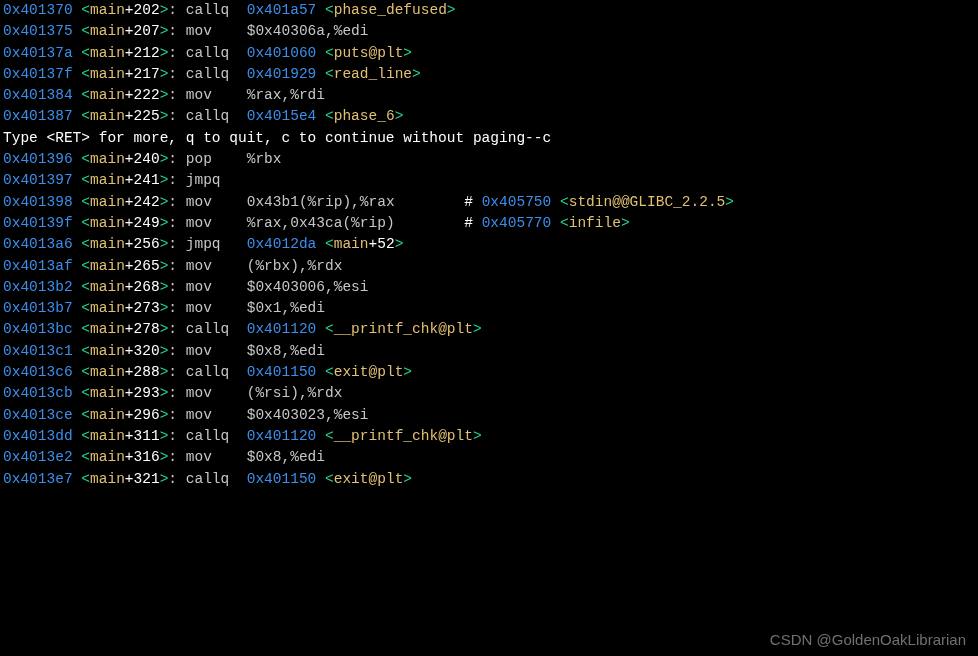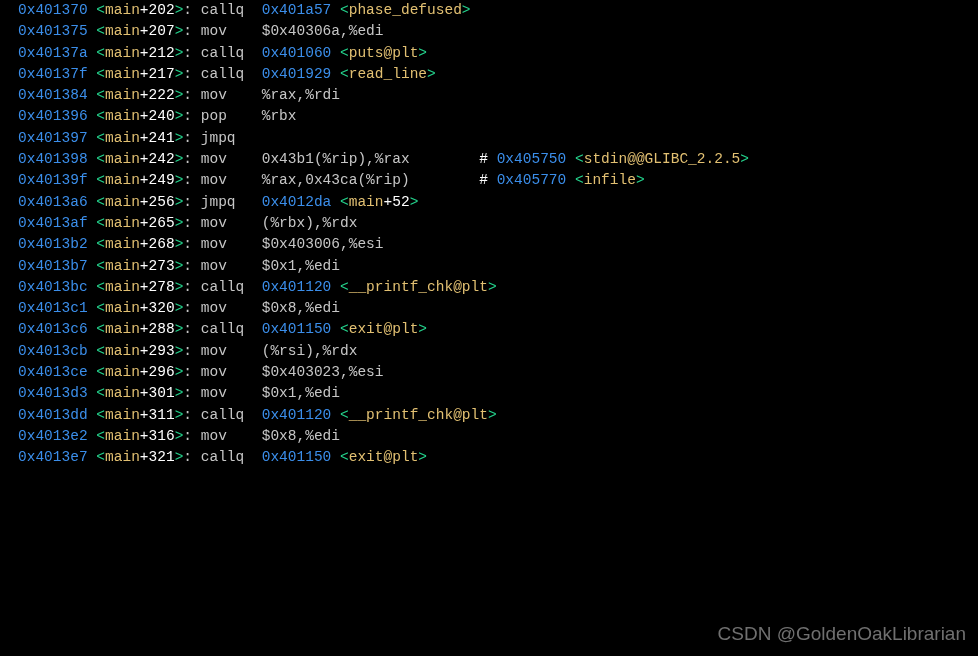--- a/index.html
+++ b/index.html
@@ -10,64 +10,65 @@
     font-family: "Courier New", Courier, monospace;
     font-size: 14.5px;
     line-height: 21.3px;
     width: 978px;
     height: 656px;
     overflow: hidden;
     position: relative;
     -webkit-font-smoothing: none;
   }
   .term {
-    padding: 0 18px;
+    padding: 0 3px;
   }
   .line {
     white-space: pre;
   }
   .addr   { color: #3b8eea; } 
   .op     { color: #3b8eea; } 
   .sym    { color: #e2c072; } 
   .sym2   { color: #e2c072; } 
   .plus   { color: #ffffff; } 
   .white  { color: #c6c6c6; } 
   .lt     { color: #23d18b; } 
   .comment{ color: #ffffff; } 
   .prompt { color: #ffffff; }
   .watermark {
     position: absolute;
     right: 12px;
-    bottom: 12px;
+    bottom: 6px;
     color: #8c8c8c;
     font-family: Arial, sans-serif;
-    font-size: 19px;
+    font-size: 15px;
     opacity: 0.8;
   }
 </style>
 </head>
 <body>
 
 <div class="term" id="term">
     <div class="line"><span class="addr">0x401370</span> <span class="lt">&lt;</span><span class="sym2">main</span><span class="plus">+</span><span class="plus">202</span><span class="lt">&gt;</span><span class="white">: </span><span class="white">callq</span>  <span class="op">0x401a57</span> <span class="lt">&lt;</span><span class="sym">phase_defused</span><span class="lt">&gt;</span></div>
     <div class="line"><span class="addr">0x401375</span> <span class="lt">&lt;</span><span class="sym2">main</span><span class="plus">+</span><span class="plus">207</span><span class="lt">&gt;</span><span class="white">: </span><span class="white">mov</span>    <span class="white">$0x40306a,%edi</span></div>
     <div class="line"><span class="addr">0x40137a</span> <span class="lt">&lt;</span><span class="sym2">main</span><span class="plus">+</span><span class="plus">212</span><span class="lt">&gt;</span><span class="white">: </span><span class="white">callq</span>  <span class="op">0x401060</span> <span class="lt">&lt;</span><span class="sym">puts@plt</span><span class="lt">&gt;</span></div>
     <div class="line"><span class="addr">0x40137f</span> <span class="lt">&lt;</span><span class="sym2">main</span><span class="plus">+</span><span class="plus">217</span><span class="lt">&gt;</span><span class="white">: </span><span class="white">callq</span>  <span class="op">0x401929</span> <span class="lt">&lt;</span><span class="sym">read_line</span><span class="lt">&gt;</span></div>
     <div class="line"><span class="addr">0x401384</span> <span class="lt">&lt;</span><span class="sym2">main</span><span class="plus">+</span><span class="plus">222</span><span class="lt">&gt;</span><span class="white">: </span><span class="white">mov</span>    <span class="white">%rax,%rdi</span></div>
+    <div class="line"><span class="addr">0x401387</span> <span class="lt">&lt;</span><span class="sym2">main</span><span class="plus">+</span><span class="plus">225</span><span class="lt">&gt;</span><span class="white">: </span><span class="white">callq</span>  <span class="op">0x4015e4</span> <span class="lt">&lt;</span><span class="sym">phase_6</span><span class="lt">&gt;</span></div>
+    <div class="line"><span class="prompt">Type &lt;RET&gt; for more, q to quit, c to continue without paging--c</span></div>
     <div class="line"><span class="addr">0x401396</span> <span class="lt">&lt;</span><span class="sym2">main</span><span class="plus">+</span><span class="plus">240</span><span class="lt">&gt;</span><span class="white">: </span><span class="white">pop</span>    <span class="white">%rbx</span></div>
     <div class="line"><span class="addr">0x401397</span> <span class="lt">&lt;</span><span class="sym2">main</span><span class="plus">+</span><span class="plus">241</span><span class="lt">&gt;</span><span class="white">: </span><span class="white">jmpq</span></div>
     <div class="line"><span class="addr">0x401398</span> <span class="lt">&lt;</span><span class="sym2">main</span><span class="plus">+</span><span class="plus">242</span><span class="lt">&gt;</span><span class="white">: </span><span class="white">mov</span>    <span class="white">0x43b1(%rip),%rax</span>        <span class="comment"># </span><span class="op">0x405750</span> <span class="lt">&lt;</span><span class="sym">stdin@@GLIBC_2.2.5</span><span class="lt">&gt;</span></div>
     <div class="line"><span class="addr">0x40139f</span> <span class="lt">&lt;</span><span class="sym2">main</span><span class="plus">+</span><span class="plus">249</span><span class="lt">&gt;</span><span class="white">: </span><span class="white">mov</span>    <span class="white">%rax,0x43ca(%rip)</span>        <span class="comment"># </span><span class="op">0x405770</span> <span class="lt">&lt;</span><span class="sym">infile</span><span class="lt">&gt;</span></div>
     <div class="line"><span class="addr">0x4013a6</span> <span class="lt">&lt;</span><span class="sym2">main</span><span class="plus">+</span><span class="plus">256</span><span class="lt">&gt;</span><span class="white">: </span><span class="white">jmpq</span>   <span class="op">0x4012da</span> <span class="lt">&lt;</span><span class="sym2">main</span><span class="plus">+</span><span class="plus">52</span><span class="lt">&gt;</span></div>
     <div class="line"><span class="addr">0x4013af</span> <span class="lt">&lt;</span><span class="sym2">main</span><span class="plus">+</span><span class="plus">265</span><span class="lt">&gt;</span><span class="white">: </span><span class="white">mov</span>    <span class="white">(%rbx),%rdx</span></div>
     <div class="line"><span class="addr">0x4013b2</span> <span class="lt">&lt;</span><span class="sym2">main</span><span class="plus">+</span><span class="plus">268</span><span class="lt">&gt;</span><span class="white">: </span><span class="white">mov</span>    <span class="white">$0x403006,%esi</span></div>
     <div class="line"><span class="addr">0x4013b7</span> <span class="lt">&lt;</span><span class="sym2">main</span><span class="plus">+</span><span class="plus">273</span><span class="lt">&gt;</span><span class="white">: </span><span class="white">mov</span>    <span class="white">$0x1,%edi</span></div>
     <div class="line"><span class="addr">0x4013bc</span> <span class="lt">&lt;</span><span class="sym2">main</span><span class="plus">+</span><span class="plus">278</span><span class="lt">&gt;</span><span class="white">: </span><span class="white">callq</span>  <span class="op">0x401120</span> <span class="lt">&lt;</span><span class="sym">__printf_chk@plt</span><span class="lt">&gt;</span></div>
     <div class="line"><span class="addr">0x4013c1</span> <span class="lt">&lt;</span><span class="sym2">main</span><span class="plus">+</span><span class="plus">320</span><span class="lt">&gt;</span><span class="white">: </span><span class="white">mov</span>    <span class="white">$0x8,%edi</span></div>
     <div class="line"><span class="addr">0x4013c6</span> <span class="lt">&lt;</span><span class="sym2">main</span><span class="plus">+</span><span class="plus">288</span><span class="lt">&gt;</span><span class="white">: </span><span class="white">callq</span>  <span class="op">0x401150</span> <span class="lt">&lt;</span><span class="sym">exit@plt</span><span class="lt">&gt;</span></div>
     <div class="line"><span class="addr">0x4013cb</span> <span class="lt">&lt;</span><span class="sym2">main</span><span class="plus">+</span><span class="plus">293</span><span class="lt">&gt;</span><span class="white">: </span><span class="white">mov</span>    <span class="white">(%rsi),%rdx</span></div>
     <div class="line"><span class="addr">0x4013ce</span> <span class="lt">&lt;</span><span class="sym2">main</span><span class="plus">+</span><span class="plus">296</span><span class="lt">&gt;</span><span class="white">: </span><span class="white">mov</span>    <span class="white">$0x403023,%esi</span></div>
-    <div class="line"><span class="addr">0x4013d3</span> <span class="lt">&lt;</span><span class="sym2">main</span><span class="plus">+</span><span class="plus">301</span><span class="lt">&gt;</span><span class="white">: </span><span class="white">mov</span>    <span class="white">$0x1,%edi</span></div>
     <div class="line"><span class="addr">0x4013dd</span> <span class="lt">&lt;</span><span class="sym2">main</span><span class="plus">+</span><span class="plus">311</span><span class="lt">&gt;</span><span class="white">: </span><span class="white">callq</span>  <span class="op">0x401120</span> <span class="lt">&lt;</span><span class="sym">__printf_chk@plt</span><span class="lt">&gt;</span></div>
     <div class="line"><span class="addr">0x4013e2</span> <span class="lt">&lt;</span><span class="sym2">main</span><span class="plus">+</span><span class="plus">316</span><span class="lt">&gt;</span><span class="white">: </span><span class="white">mov</span>    <span class="white">$0x8,%edi</span></div>
     <div class="line"><span class="addr">0x4013e7</span> <span class="lt">&lt;</span><span class="sym2">main</span><span class="plus">+</span><span class="plus">321</span><span class="lt">&gt;</span><span class="white">: </span><span class="white">callq</span>  <span class="op">0x401150</span> <span class="lt">&lt;</span><span class="sym">exit@plt</span><span class="lt">&gt;</span></div>
   </div>
 <div class="watermark">CSDN @GoldenOakLibrarian</div>
 
 </body></html>

